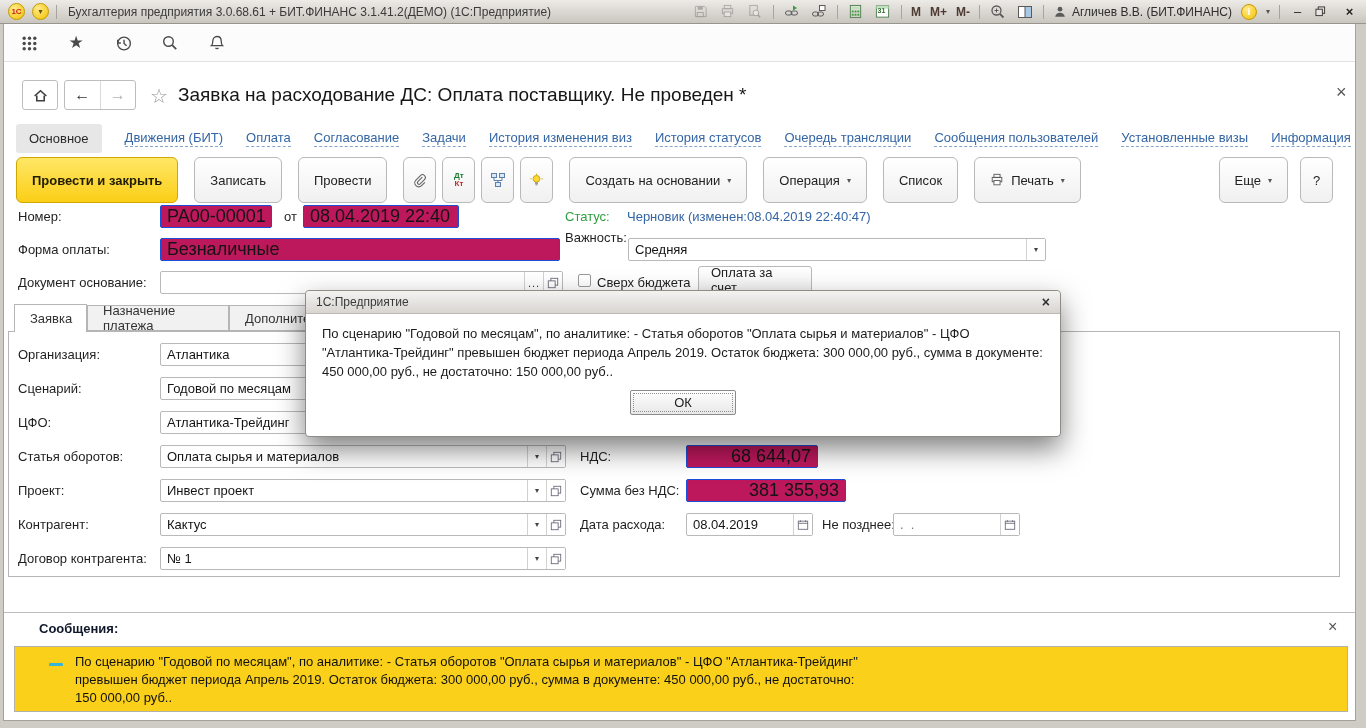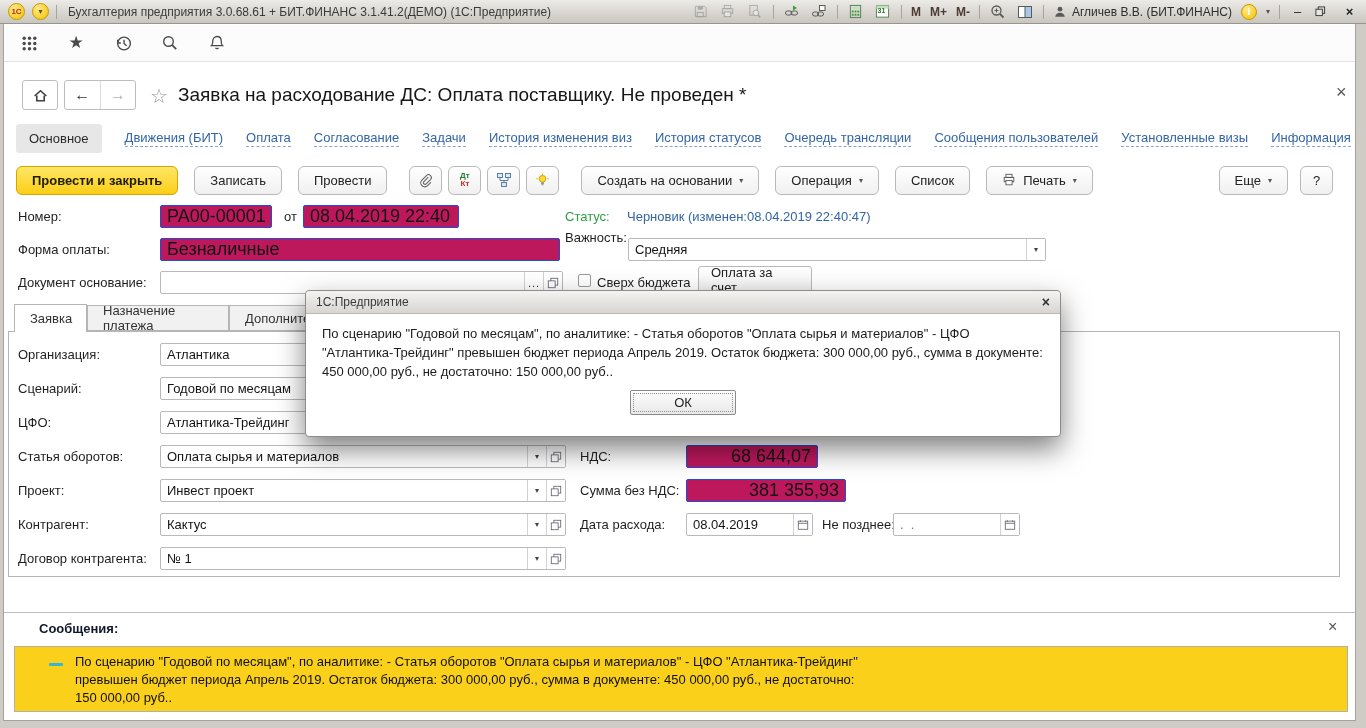--- a/index.html
+++ b/index.html
@@ -60,27 +60,27 @@
 
   
   .nav-tabs { position:absolute; left:4px; top:122px; width:1351px; height:32px;
     display:flex; align-items:center; gap:23px; padding-left:12px; white-space:nowrap; }
   .nav-active { background:#e7e7e7; border-radius:3px; padding:7px 13px; color:#2a2a2a; }
   .nav-link { color:#3465a4; border-bottom:1px dashed #86a5cc; padding-bottom:1px; cursor:pointer; }
 
   
   .cmdbar { position:absolute; left:4px; top:163px; width:1351px; height:34px;
     display:flex; align-items:center; padding-left:12px; }
-  .btn { height:29px; border:1px solid #b9b9b9; border-radius:6px;
+  .btn { height:46px; border:1px solid #b9b9b9; border-radius:6px;
     background:linear-gradient(#ffffff,#f0f0f0); padding:0 15px;
     display:inline-flex; align-items:center; gap:7px; font-size:13px; color:#222; white-space:nowrap; }
   .btn-primary { background:linear-gradient(#ffe766,#fbce17); border-color:#cfa800; font-weight:bold; color:#201c00; }
   .btn-icon { width:33px; padding:0; justify-content:center; }
   .caret { font-size:8px; color:#555; }
-  .gap16 { margin-left:16px; } .gap22 { margin-left:22px; } .gap6 { margin-left:6px; }
+  .gap16 { margin-left:16px; } .gap22 { margin-left:16px; } .gap6 { margin-left:6px; }
   .cmd-right { margin-left:auto; display:flex; gap:12px; padding-right:22px; }
   .dtkt { display:flex; flex-direction:column; align-items:center; font-size:8px; font-weight:bold; line-height:8px; }
   .dtkt .dt { color:#1e7e34; } .dtkt .kt { color:#c62828; }
 
   
   .flabel { position:absolute; white-space:nowrap; color:#1f1f1f; }
   .flabel-green { color:#2e9e41; }
   .link-blue { color:#3465a4; }
   .finput { position:absolute; height:23px; border:1px solid #1d4ed8; border-radius:2px;
     background:#be185d; font-family:inherit; font-size:18px; color:#141414; padding:0 6px; }

